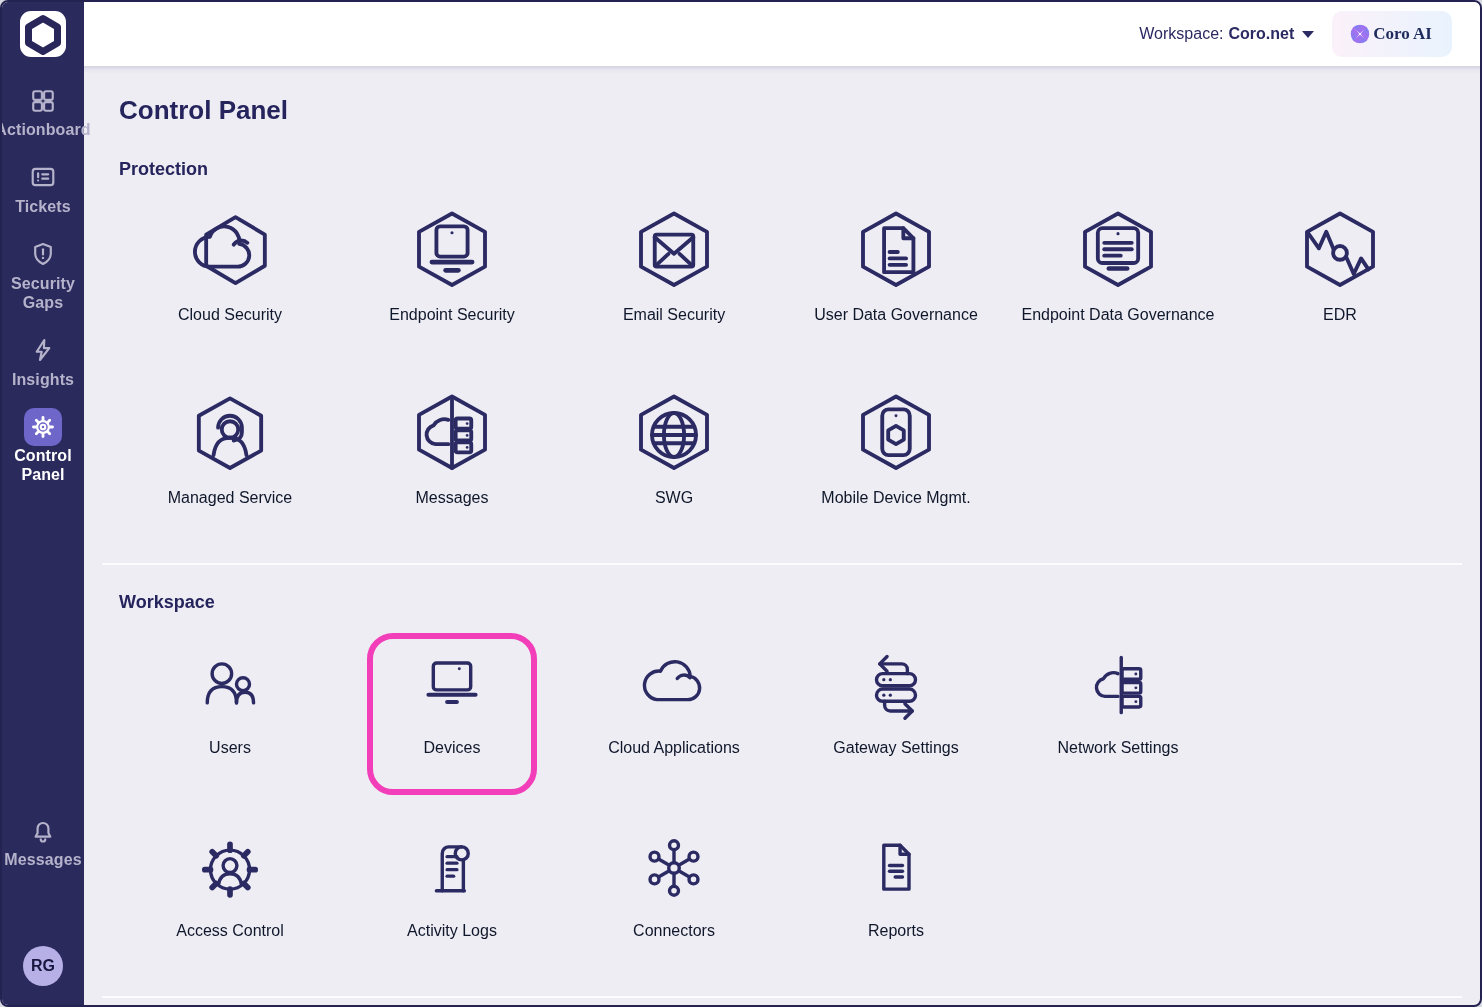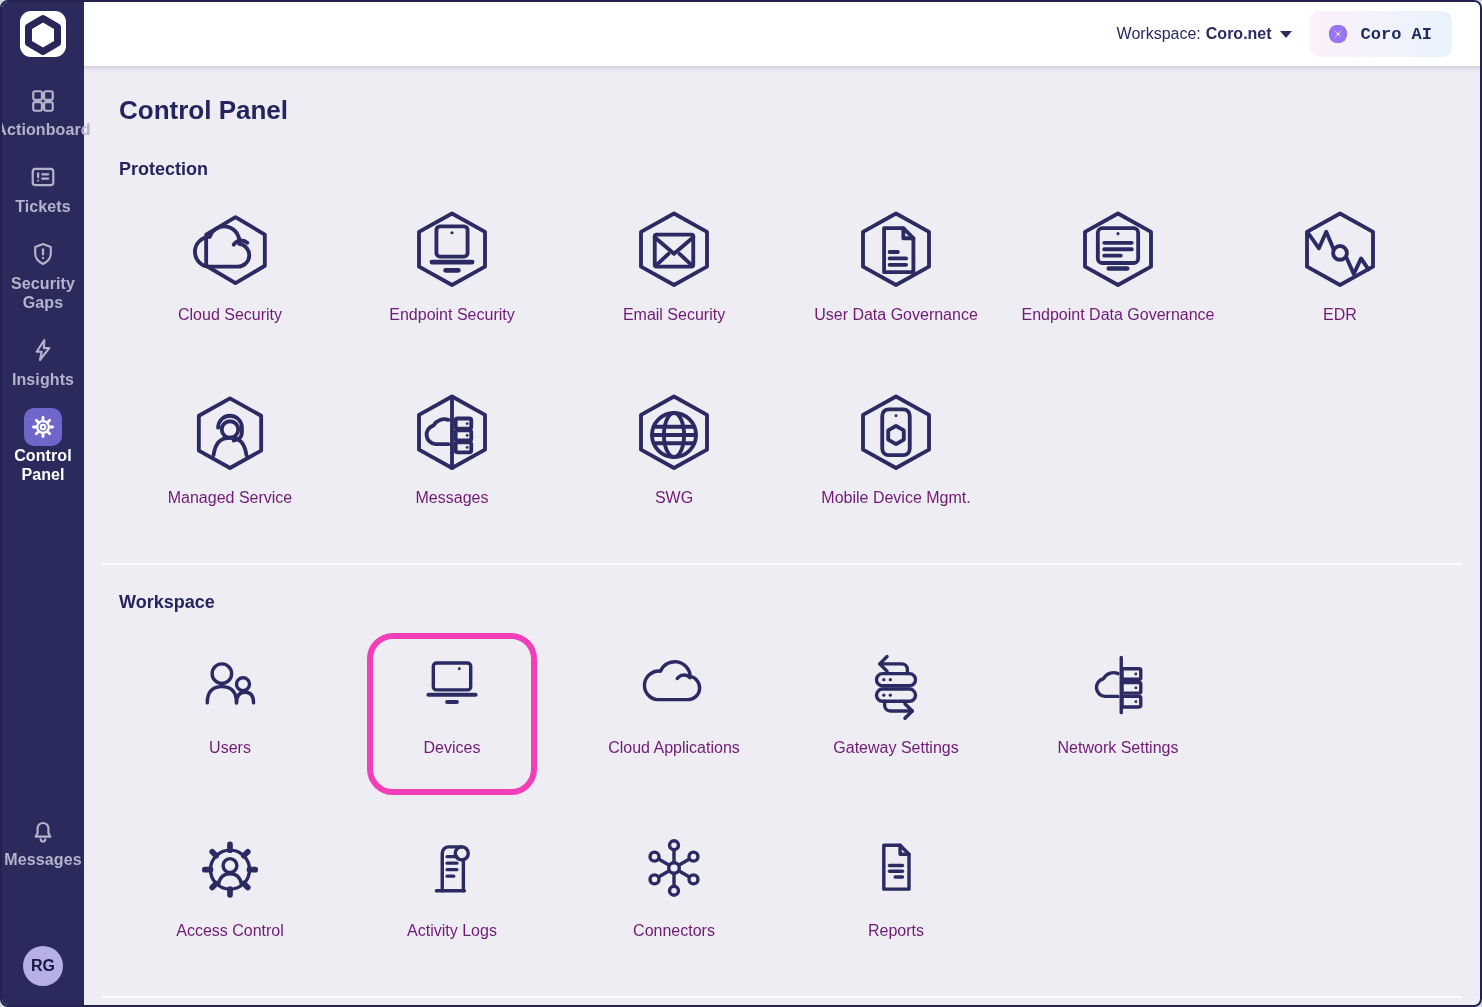--- a/index.html
+++ b/index.html
@@ -22,33 +22,33 @@
   .avatar{width:40px;height:40px;border-radius:50%;background:#b7b0e7;color:#17173f;font-weight:700;
           font-size:16px;display:flex;align-items:center;justify-content:center;margin:28px 0 19px;cursor:pointer;}
   
   .header{position:absolute;left:82px;right:0;top:0;height:64px;background:#ffffff;display:flex;
           align-items:center;justify-content:flex-end;gap:18px;padding-right:28px;z-index:2;}
   .ws-select{display:flex;align-items:center;font-size:16px;color:#2b2a63;cursor:pointer;}
   .ws-select .pfx{margin-right:5px;}
   .ws-select b{font-weight:700;}
   .caret{width:0;height:0;border-left:6px solid transparent;border-right:6px solid transparent;
          border-top:7px solid #2b2a63;margin-left:8px;}
-  .coro-ai-btn{display:flex;align-items:center;gap:11px;padding:11px 20px 11px 16px;border-radius:10px;border:none;
+  .coro-ai-btn{display:flex;align-items:center;gap:1px;padding:11px 20px 11px 16px;border-radius:10px;border:none;
                background:linear-gradient(90deg,#fbf1fa,#e9f3fd);font-size:17px;font-weight:700;color:#1d2a5c;
-               font-family:Liberation Mono, monospace;cursor:pointer;}
+               font-family:Liberation Serif, serif;cursor:pointer;}
   
   .content{position:absolute;left:82px;top:64px;right:0;bottom:0;padding:0 24px 0 35px;overflow:hidden;
            box-shadow:inset 0 7px 7px -7px rgba(42,41,92,.28);}
   .page-title{margin:29px 0 0;font-size:26px;font-weight:700;color:#25245c;}
   .section-title{margin:33px 0 0;font-size:18px;font-weight:700;color:#25245c;}
   .section-title.ws{margin-top:27px;}
   .tile-grid{display:grid;grid-template-columns:repeat(6,222px);row-gap:49px;margin-top:22px;}
   .tile{position:relative;height:134px;display:flex;flex-direction:column;align-items:center;cursor:pointer;}
   .tile-icon{height:100px;display:flex;align-items:center;justify-content:center;color:#2b2a63;}
-  .tile-label{margin-top:4px;font-size:16px;color:#701a75;white-space:nowrap;}
+  .tile-label{margin-top:4px;font-size:16px;color:#0f172a;white-space:nowrap;}
   .ring{position:absolute;left:26px;right:26px;top:-2px;bottom:-26px;border:6px solid #f23eb8;
         border-radius:26px;pointer-events:none;}
   .divider{height:2px;background:#fcfcfe;margin:44px -6px 0 -17px;}
   svg{display:block;}
 </style>
 </head>
 <body>
 
 <div class="screen">
 

